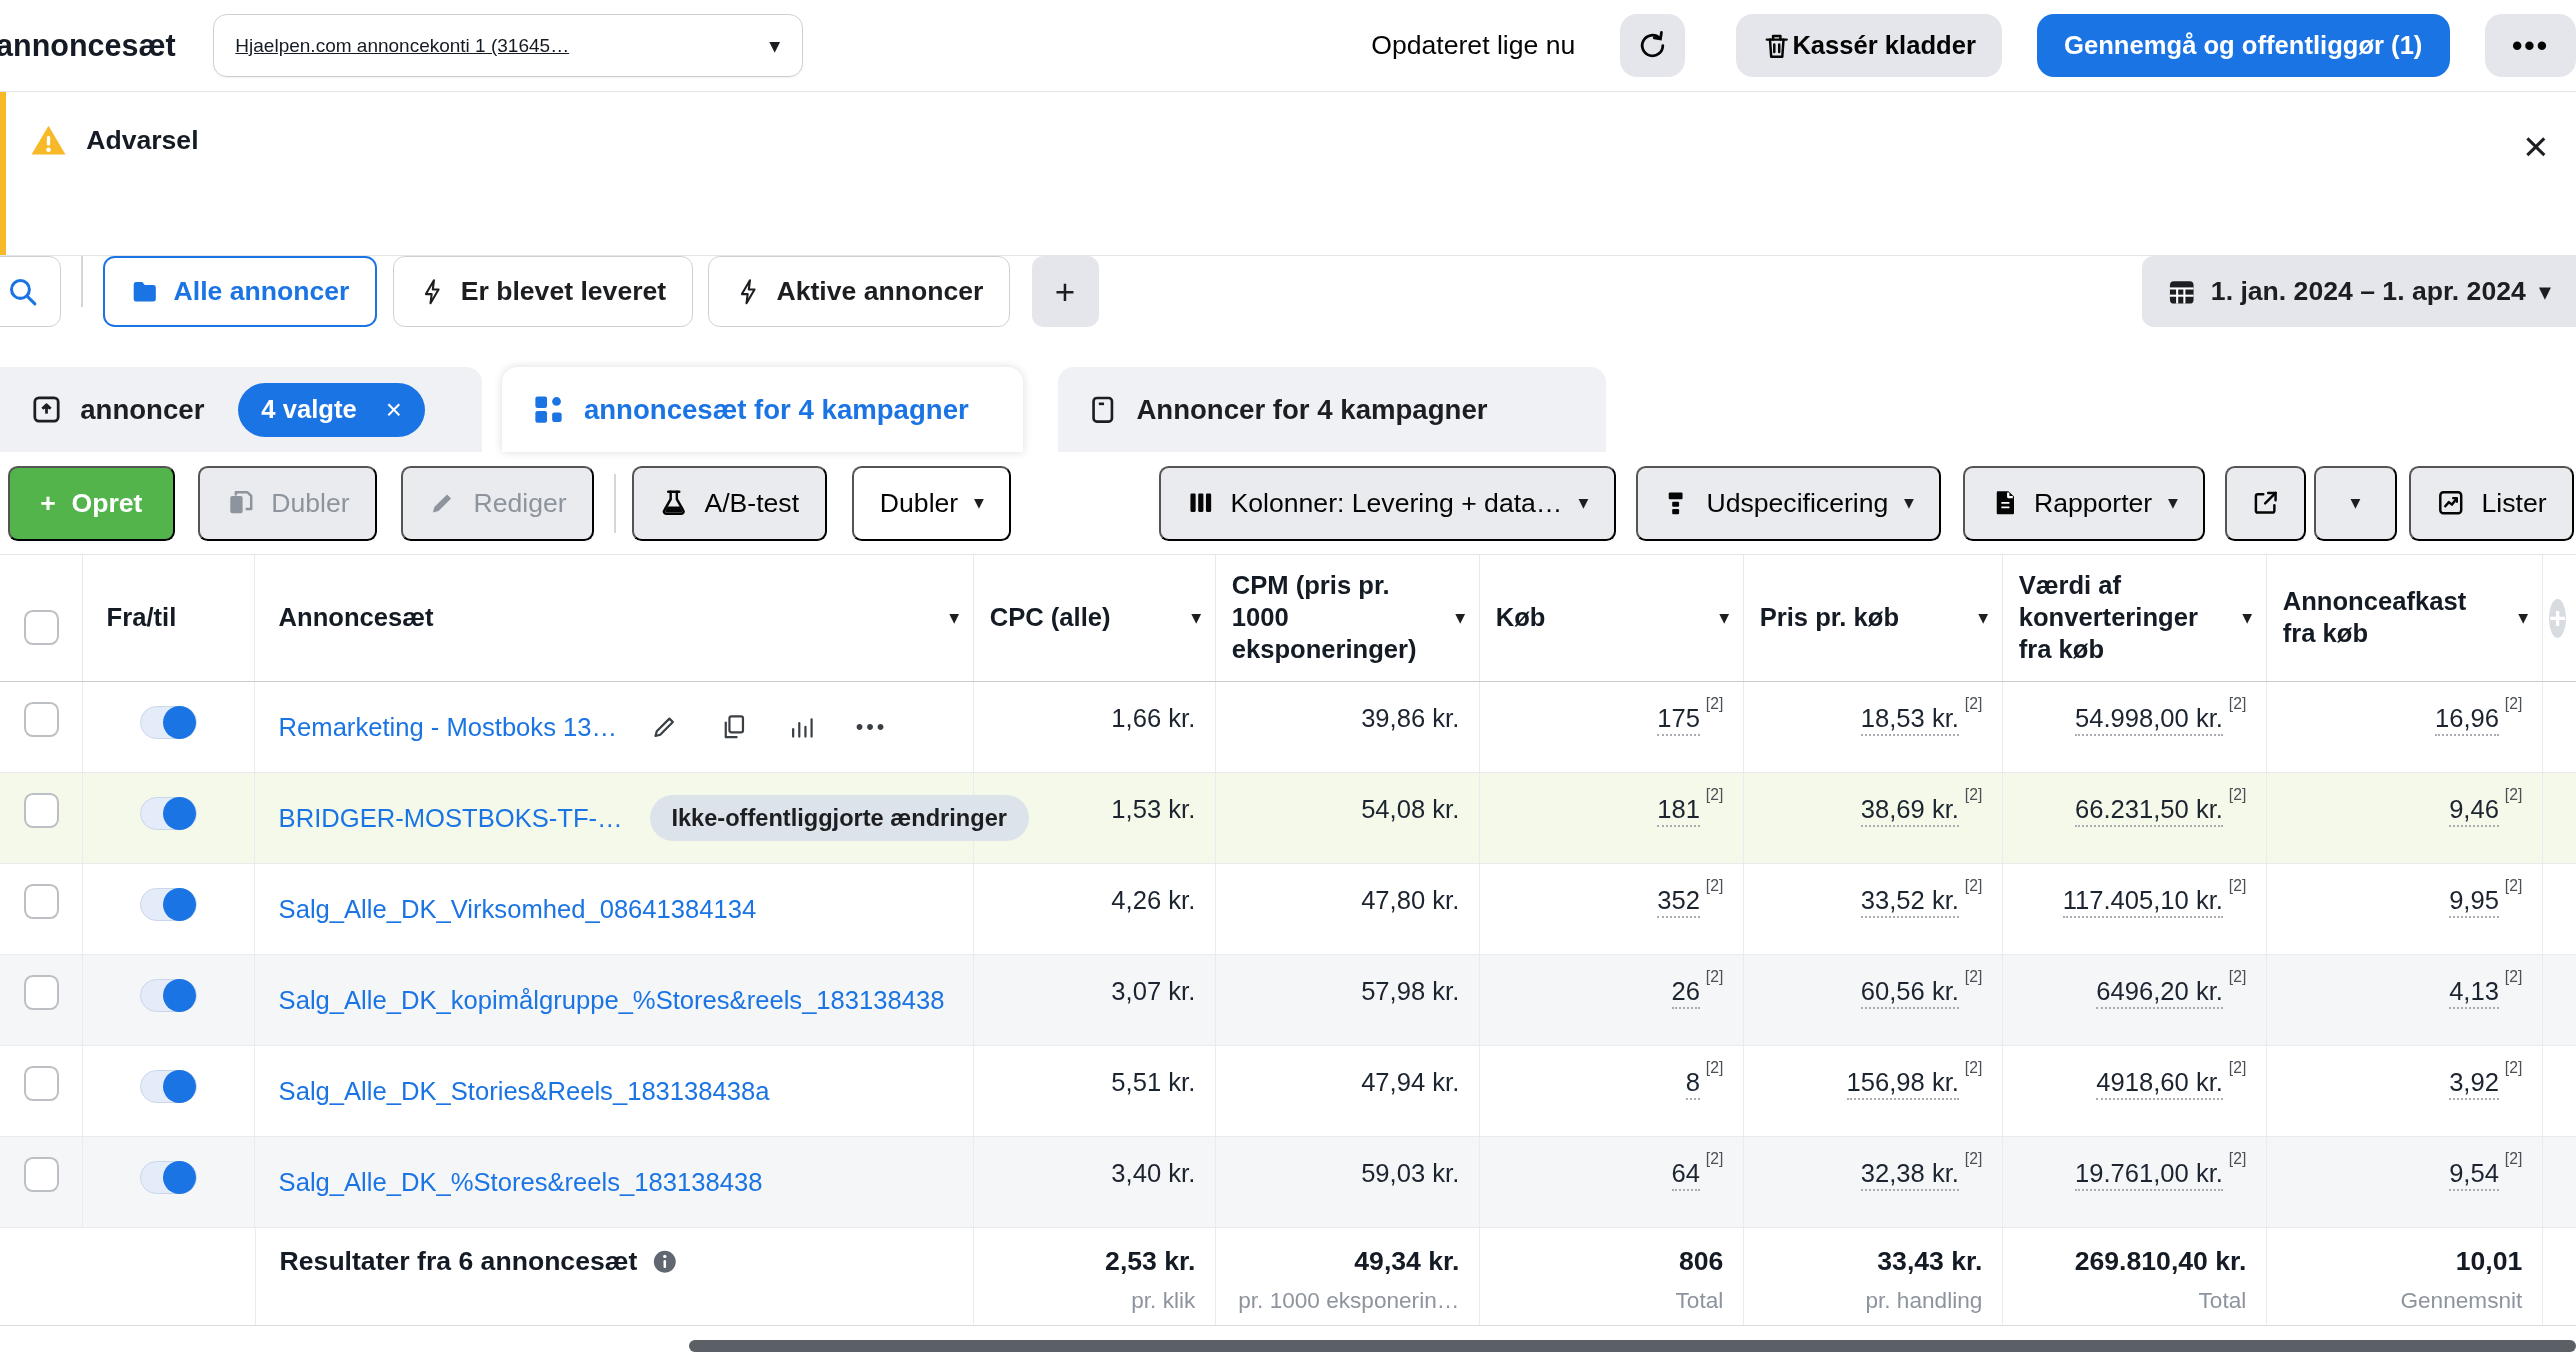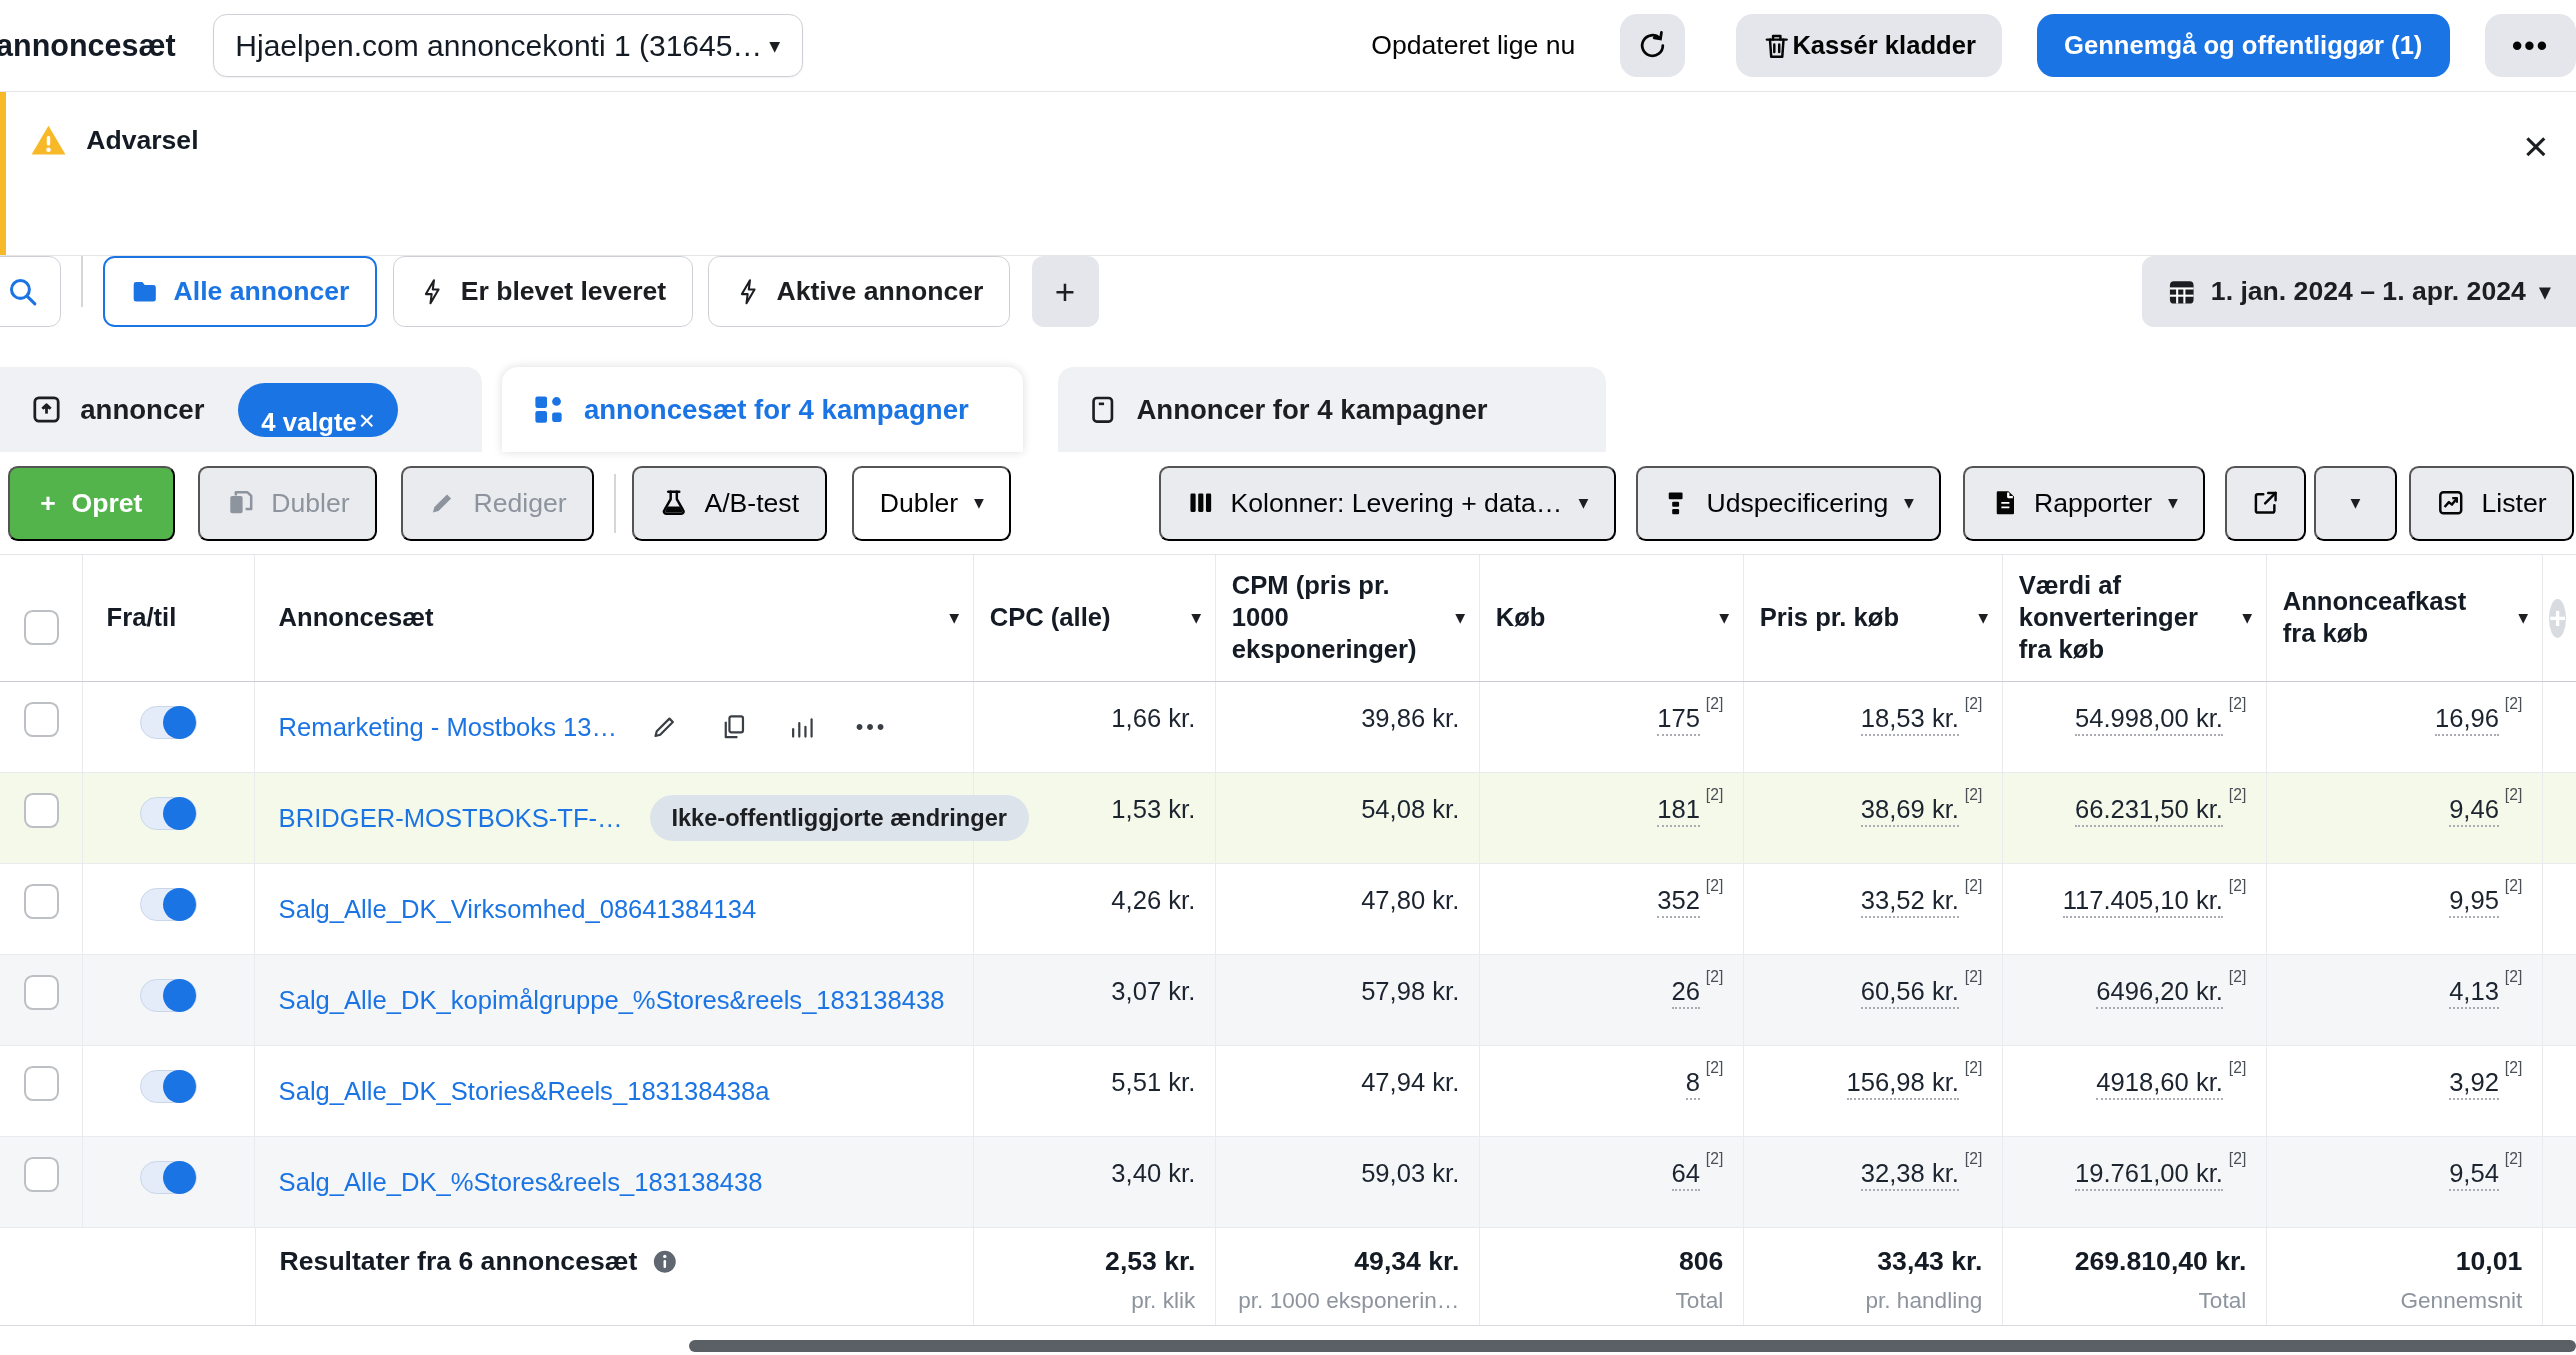--- a/index.html
+++ b/index.html
@@ -7,21 +7,21 @@
   #app{position:relative;width:2576px;height:1356px;overflow:hidden;background:#fff;}
   .svgi{display:inline-flex;align-items:center;justify-content:center;flex:none;}
   svg{display:block;}
 
   
   .topbar{height:91px;display:flex;align-items:center;padding:0 0 0 0;background:#fff;}
   .entity-title{font-size:30.5px;font-weight:bold;white-space:nowrap;margin-left:-3.9px;}
   .account-dd{margin-left:37px;width:590px;height:63px;border:1px solid #ccd0d5;border-radius:13.8px;
     display:flex;align-items:center;padding:0 21.6px;box-sizing:border-box;background:#fff;
     box-shadow:0 1px 2px rgba(0,0,0,.06);}
-  .account-dd .txt{font-size:30px;white-space:nowrap;overflow:hidden;flex:1;}
+  .account-dd .txt{font-size:19px;white-space:nowrap;overflow:hidden;flex:1;text-decoration:underline;}
   .caret{font-size:21.6px;line-height:1;color:#1c1e21;}
   .topbar-right{margin-left:auto;display:flex;align-items:center;}
   .updated{font-size:26.6px;color:#050505;margin-right:45px;white-space:nowrap;}
   .btn{display:flex;align-items:center;justify-content:center;gap:1px;border-radius:17px;
     font-size:25.6px;font-weight:bold;color:#050505;background:#e4e6eb;border:none;cursor:pointer;box-sizing:border-box;}
   .icon-btn{width:65px;height:63px;}
   .discard-btn{height:63px;padding:0 25.6px;margin-left:51px;}
   .publish-btn{height:63px;padding:0 27.6px;margin-left:35px;background:#1b74e4;color:#fff;}
   .more-btn{height:63px;width:91px;margin-left:35px;font-size:29.5px;letter-spacing:2px;}
 
@@ -47,21 +47,21 @@
   
   .tabsrow{height:94px;display:flex;align-items:flex-end;background:#fff;}
   .tab{height:85px;display:flex;align-items:center;gap:17.7px;border-radius:15.7px 15.7px 0 0;
     padding:0 29.5px;box-sizing:border-box;font-size:27.6px;font-weight:bold;cursor:pointer;}
   .tab-inactive{background:#f0f1f4;color:#1c1e21;}
   .tab-active{background:#fff;color:#1b74e4;box-shadow:0 0 9.8px rgba(0,0,0,.14);position:relative;z-index:2;}
   .tab1{width:482px;border-top-left-radius:0;}
   .tab2{width:521px;margin-left:19.7px;}
   .tab3{width:548px;margin-left:35px;}
   .sel-pill{margin-left:15.7px;background:#1b74e4;color:#fff;border-radius:983px;height:54px;display:flex;
-    align-items:flex-end;gap:2px;padding:0 23.6px;font-size:25.6px;font-weight:bold;cursor:pointer;}
+    align-items:center;gap:29px;padding:0 23.6px;font-size:25.6px;font-weight:bold;cursor:pointer;}
   .sel-pill .x{font-size:27.6px;font-weight:normal;}
 
   
   .toolbar{height:102px;display:flex;align-items:center;background:#fff;position:relative;z-index:1;}
   .tbtn{height:75px;border-radius:9.8px;display:flex;align-items:center;gap:15.7px;padding:0 25.6px;
     box-sizing:border-box;font-size:26.6px;background:#e9ebee;color:#050505;font-weight:normal;cursor:pointer;white-space:nowrap;}
   .create-btn{background:#54b44c;color:#fff;font-weight:bold;margin-left:7.9px;width:167px;justify-content:center;padding:0;}
   .disabled-btn{color:#8d949e;margin-left:23.6px;}
   .tool-divider{width:2px;height:59px;background:#d4d6da;margin:0 15.7px 0 19.7px;}
   .ghost-btn{background:transparent;margin-left:25.6px;}

